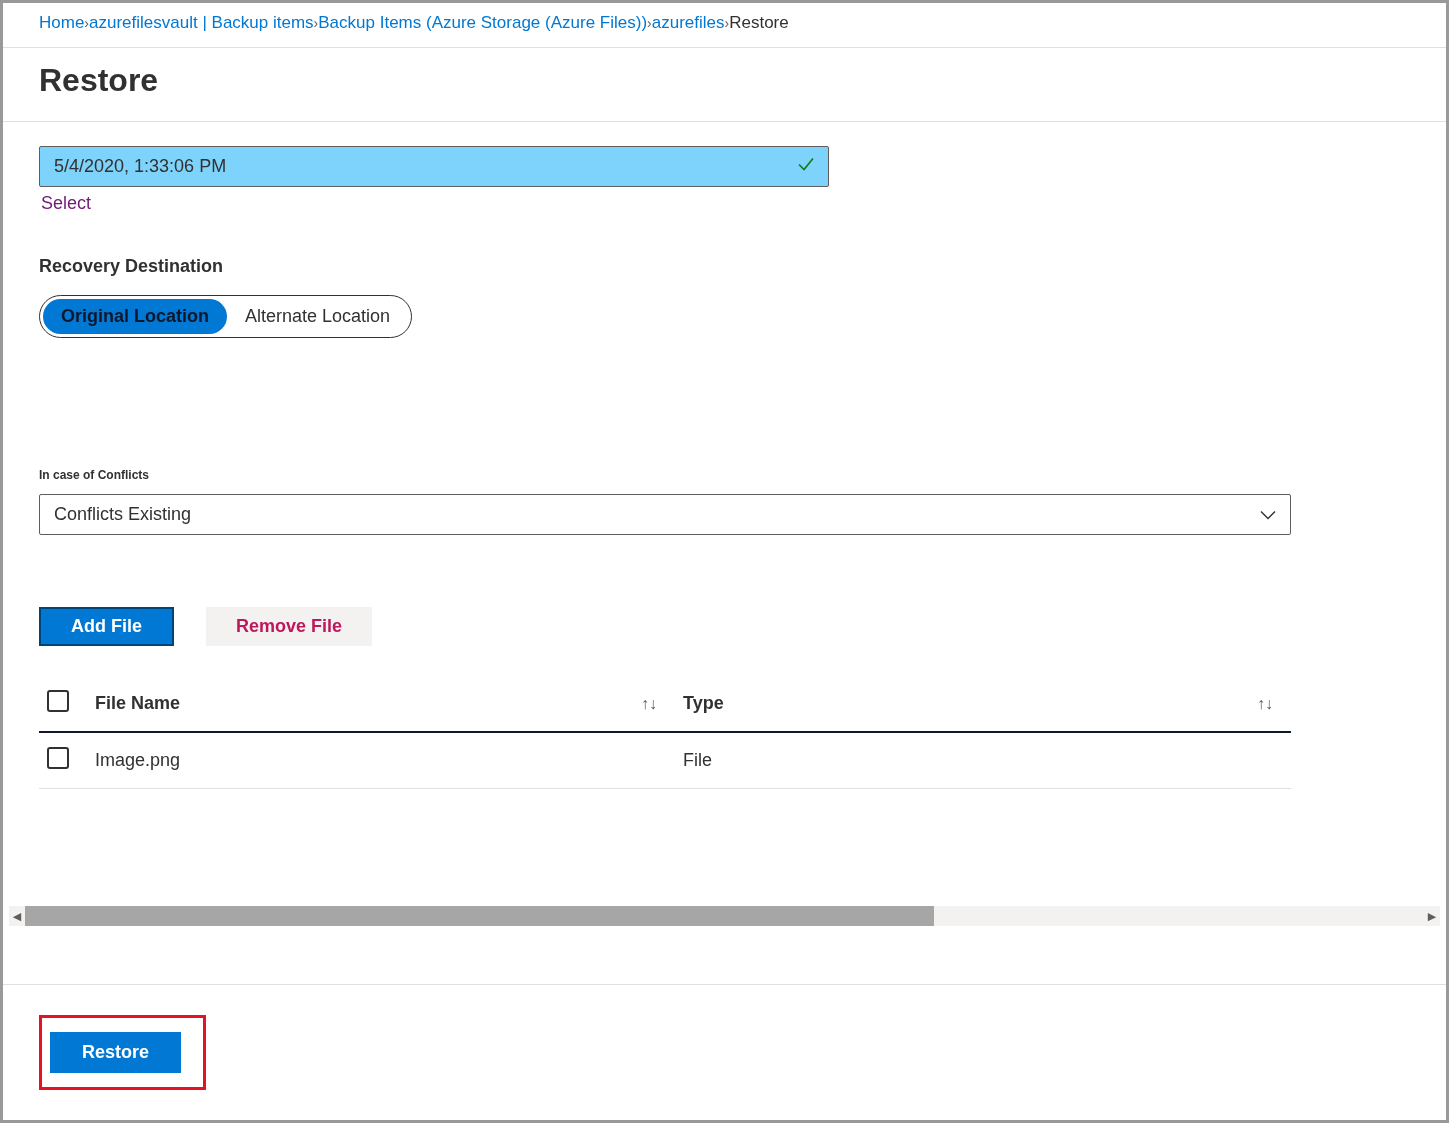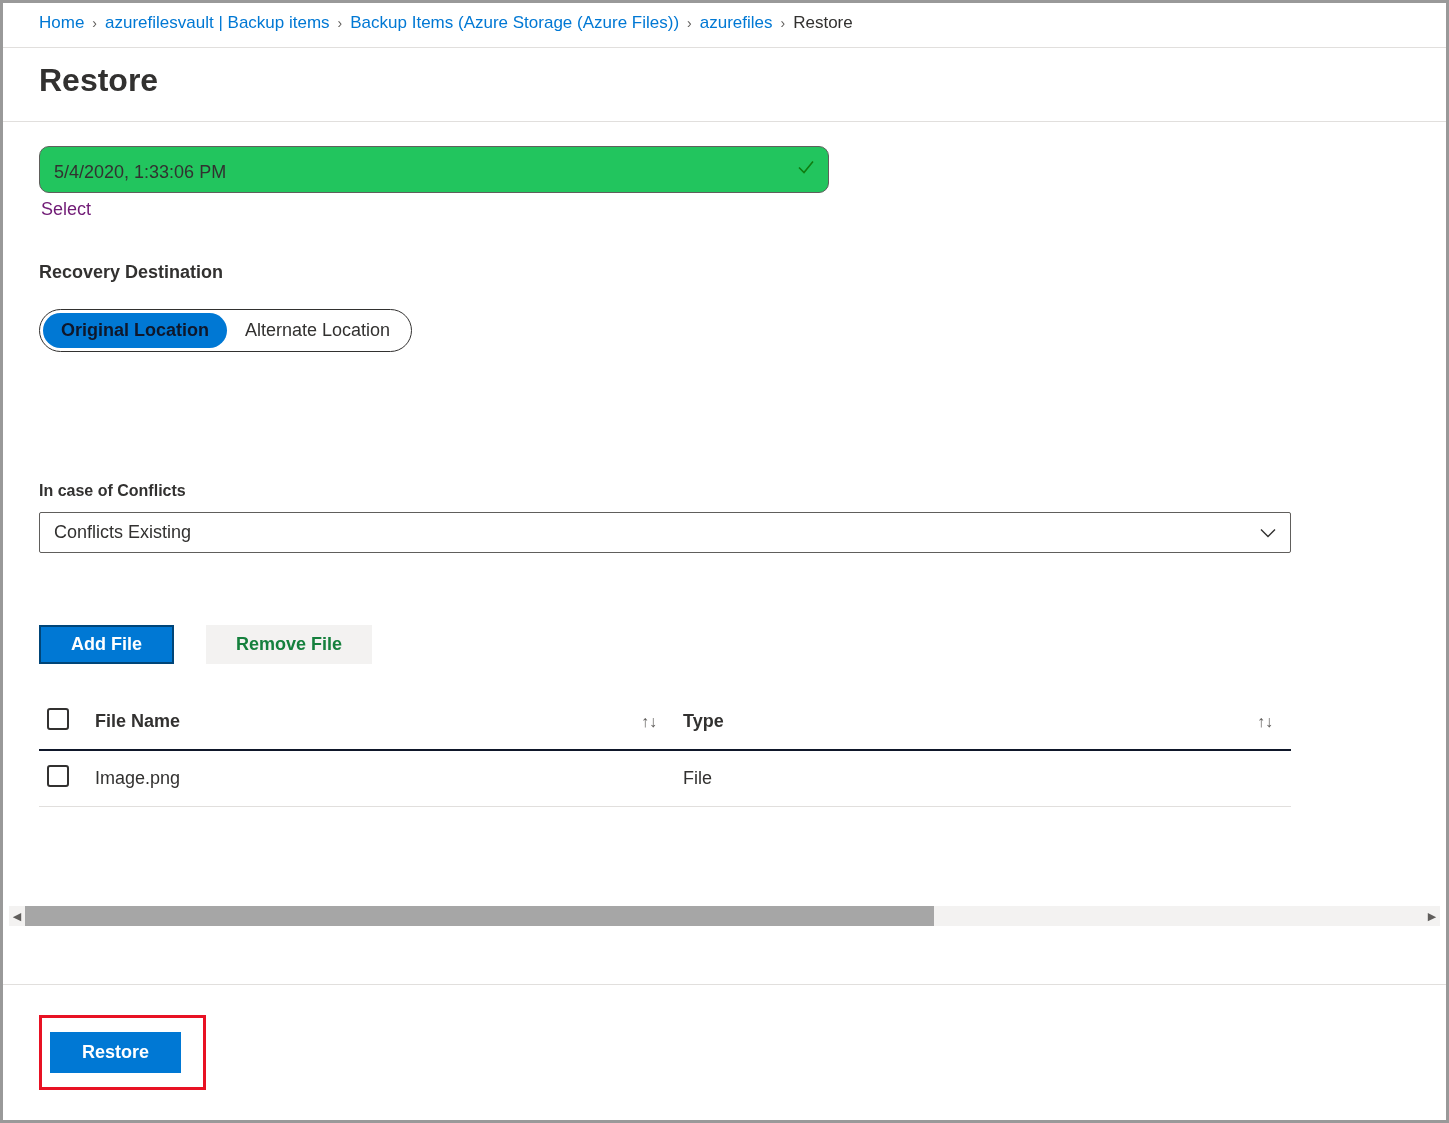--- a/index.html
+++ b/index.html
@@ -13,21 +13,20 @@
     height: 1123px;
     overflow: hidden;
     position: relative;
   }
   .breadcrumb {
     padding: 10px 36px 14px;
     font-size: 17px;
     border-bottom: 1px solid #e1dfdd;
     display: flex;
     align-items: center;
-    gap: 8px;
     flex-wrap: wrap;
   }
   .breadcrumb a { color: #0078d4; text-decoration: none; }
   .breadcrumb .sep { color: #605e5c; font-size: 14px; }
   .breadcrumb .current { color: #323130; }
   .page-title {
     font-size: 32px;
     font-weight: 600;
     padding: 14px 36px 22px;
     border-bottom: 1px solid #e1dfdd;
@@ -41,24 +40,24 @@
   .field-label {
     width: 459px;
     font-size: 18px;
     padding-top: 6px;
   }
   .req { color: #a4262c; margin-left: 4px; }
   .field-control { flex: 1; max-width: 790px; }
   .input-validated {
     position: relative;
     border: 1px solid #605e5c;
-    border-radius: 10px;
-    padding: 15px 42px 9px 14px;
-    font-size: 18px;
-    background: #22c55e;
+    border-radius: 2px;
+    padding: 9px 42px 9px 14px;
+    font-size: 18px;
+    background: #7dd3fc;
     width: 100%;
   }
   .input-validated .check {
     position: absolute;
     right: 12px;
     top: 50%;
     transform: translateY(-50%);
     color: #107c10;
     font-size: 20px;
   }
@@ -66,42 +65,42 @@
     color: #701a75;
     font-size: 18px;
     padding: 6px 2px;
     display: inline-block;
     cursor: pointer;
   }
   .section-heading {
     font-size: 18px;
     font-weight: 600;
     margin-top: 36px;
-    margin-bottom: 26px;
+    margin-bottom: 18px;
   }
   .pill-toggle {
     display: inline-flex;
     border: 1px solid #323130;
     border-radius: 24px;
     overflow: hidden;
     padding: 3px;
   }
   .pill-toggle .pill {
     padding: 7px 18px;
     font-size: 18px;
     cursor: pointer;
     border-radius: 22px;
   }
   .pill-toggle .pill.active {
     background: #0078d4;
     color: #0f172a;
     font-weight: 600;
   }
   .conflict-heading {
-    font-size: 16px;
+    font-size: 12px;
     font-weight: 600;
     margin-top: 130px;
     margin-bottom: 12px;
   }
   .dropdown {
     border: 1px solid #605e5c;
     border-radius: 2px;
     padding: 9px 42px 9px 14px;
     font-size: 18px;
     width: 100%;
@@ -125,21 +124,21 @@
     background: #0078d4;
     color: #fff;
     border: 2px solid #004578;
     font-size: 18px;
     font-weight: 600;
     padding: 7px 30px;
     cursor: pointer;
   }
   .btn-secondary {
     background: #f3f2f1;
-    color: #15803d;
+    color: #be185d;
     border: none;
     font-size: 18px;
     font-weight: 600;
     padding: 9px 30px;
     cursor: pointer;
   }
   .file-table {
     margin-top: 30px;
     width: 100%;
     max-width: 1252px;

